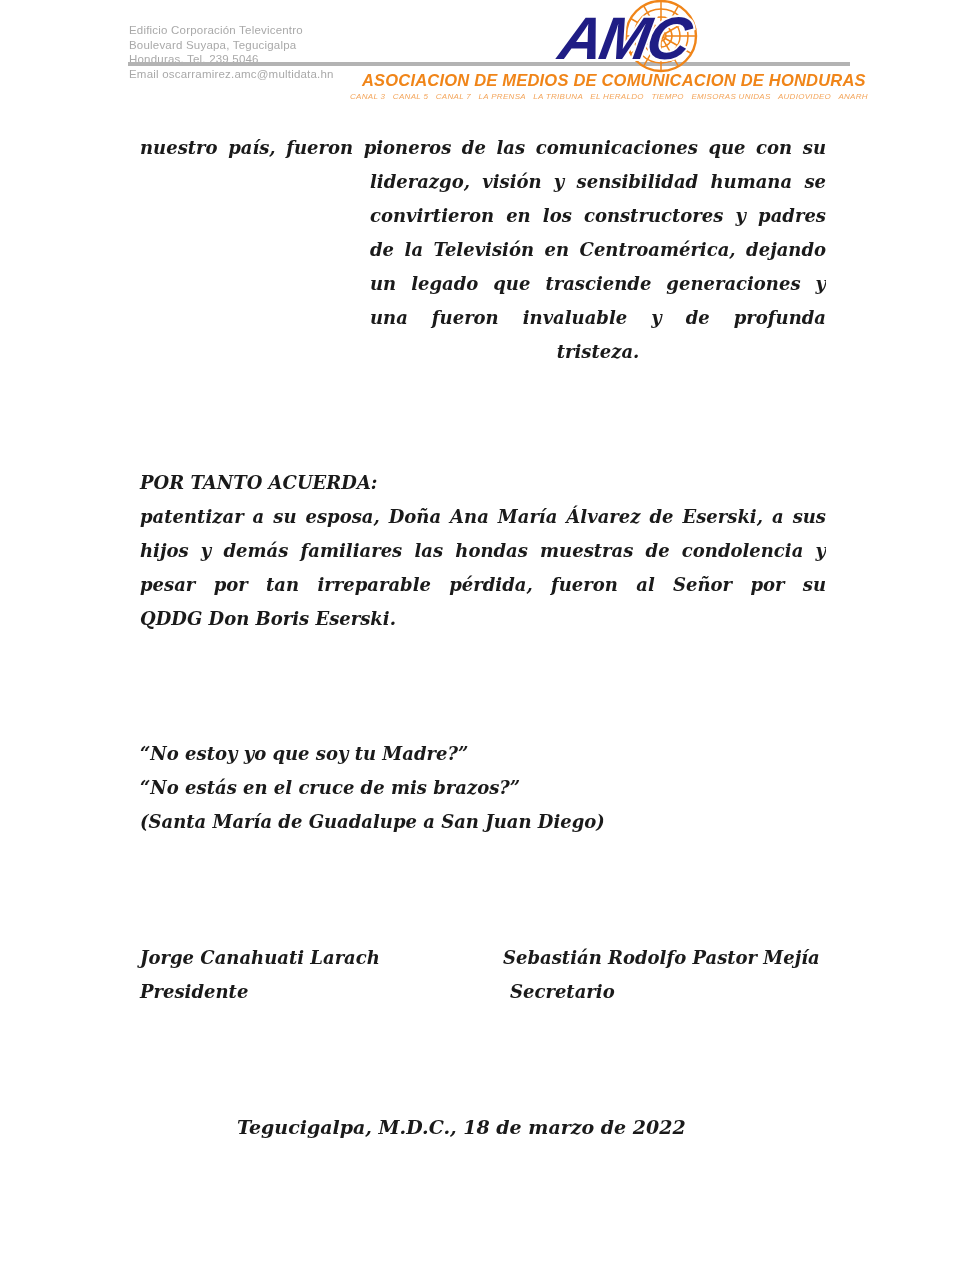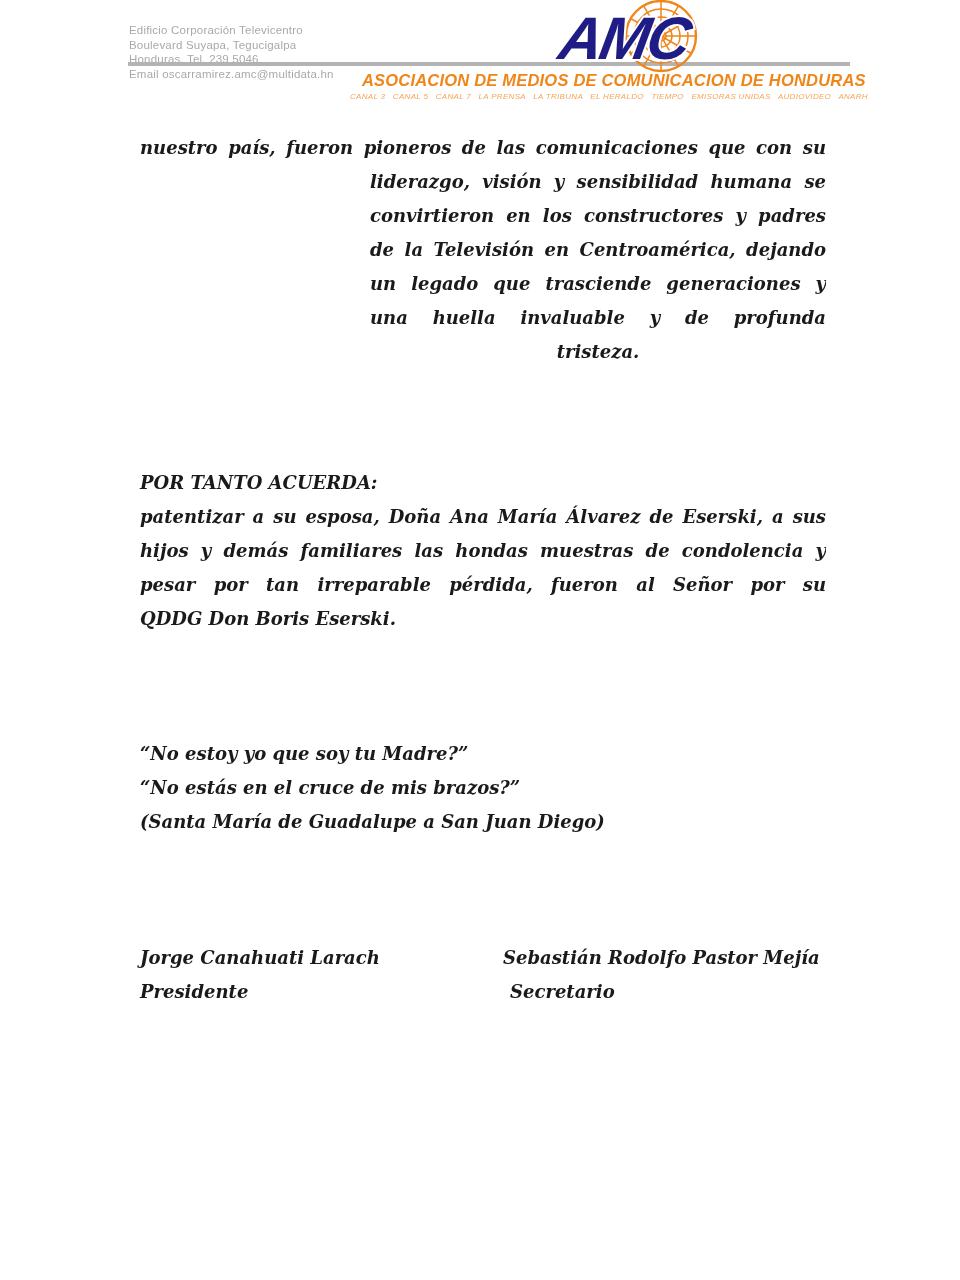--- a/index.html
+++ b/index.html
@@ -156,21 +156,21 @@
 
   <div class="org-title">ASOCIACION DE MEDIOS DE COMUNICACION DE HONDURAS</div>
   <div class="channels">CANAL 3   CANAL 5   CANAL 7   LA PRENSA   LA TRIBUNA   EL HERALDO   TIEMPO   EMISORAS UNIDAS   AUDIOVIDEO   ANARH</div>
 
   <div class="doc-text" id="para1">
     <div class="line jline">nuestro país, fueron pioneros de las comunicaciones que con su</div>
     <div class="line jline indented">liderazgo, visión y sensibilidad humana se</div>
     <div class="line jline indented">convirtieron en  los constructores y padres</div>
     <div class="line jline indented">de la Televisión en Centroamérica, dejando</div>
     <div class="line jline indented">un legado que trasciende generaciones y</div>
-    <div class="line jline indented">una huella invaluable y de profunda</div>
+    <div class="line jline indented">una fueron invaluable y de profunda</div>
     <div class="line indented">tristeza.</div>
   </div>
 
   <div class="doc-text" id="acuerda">
     <div class="line">POR TANTO ACUERDA:</div>
     <div class="line jline">patentizar a su esposa, Doña Ana María Álvarez de Eserski, a sus</div>
     <div class="line jline">hijos y demás familiares las hondas muestras de condolencia y</div>
     <div class="line jline">pesar por tan irreparable pérdida, fueron al Señor por su</div>
     <div class="line">QDDG Don Boris Eserski.</div>
   </div>
@@ -185,14 +185,15 @@
     <div class="sig-row">
       <span class="sig-left">Jorge Canahuati Larach</span>
       <span class="sig-right-name">Sebastián Rodolfo Pastor Mejía</span>
     </div>
     <div class="sig-row">
       <span class="sig-left">Presidente</span>
       <span class="sig-right-title">Secretario</span>
     </div>
   </div>
 
+  <div id="dateline">Tegucigalpa, M.D.C., 18 de marzo de 2022</div>
 
 </div>
 
 </body></html>

